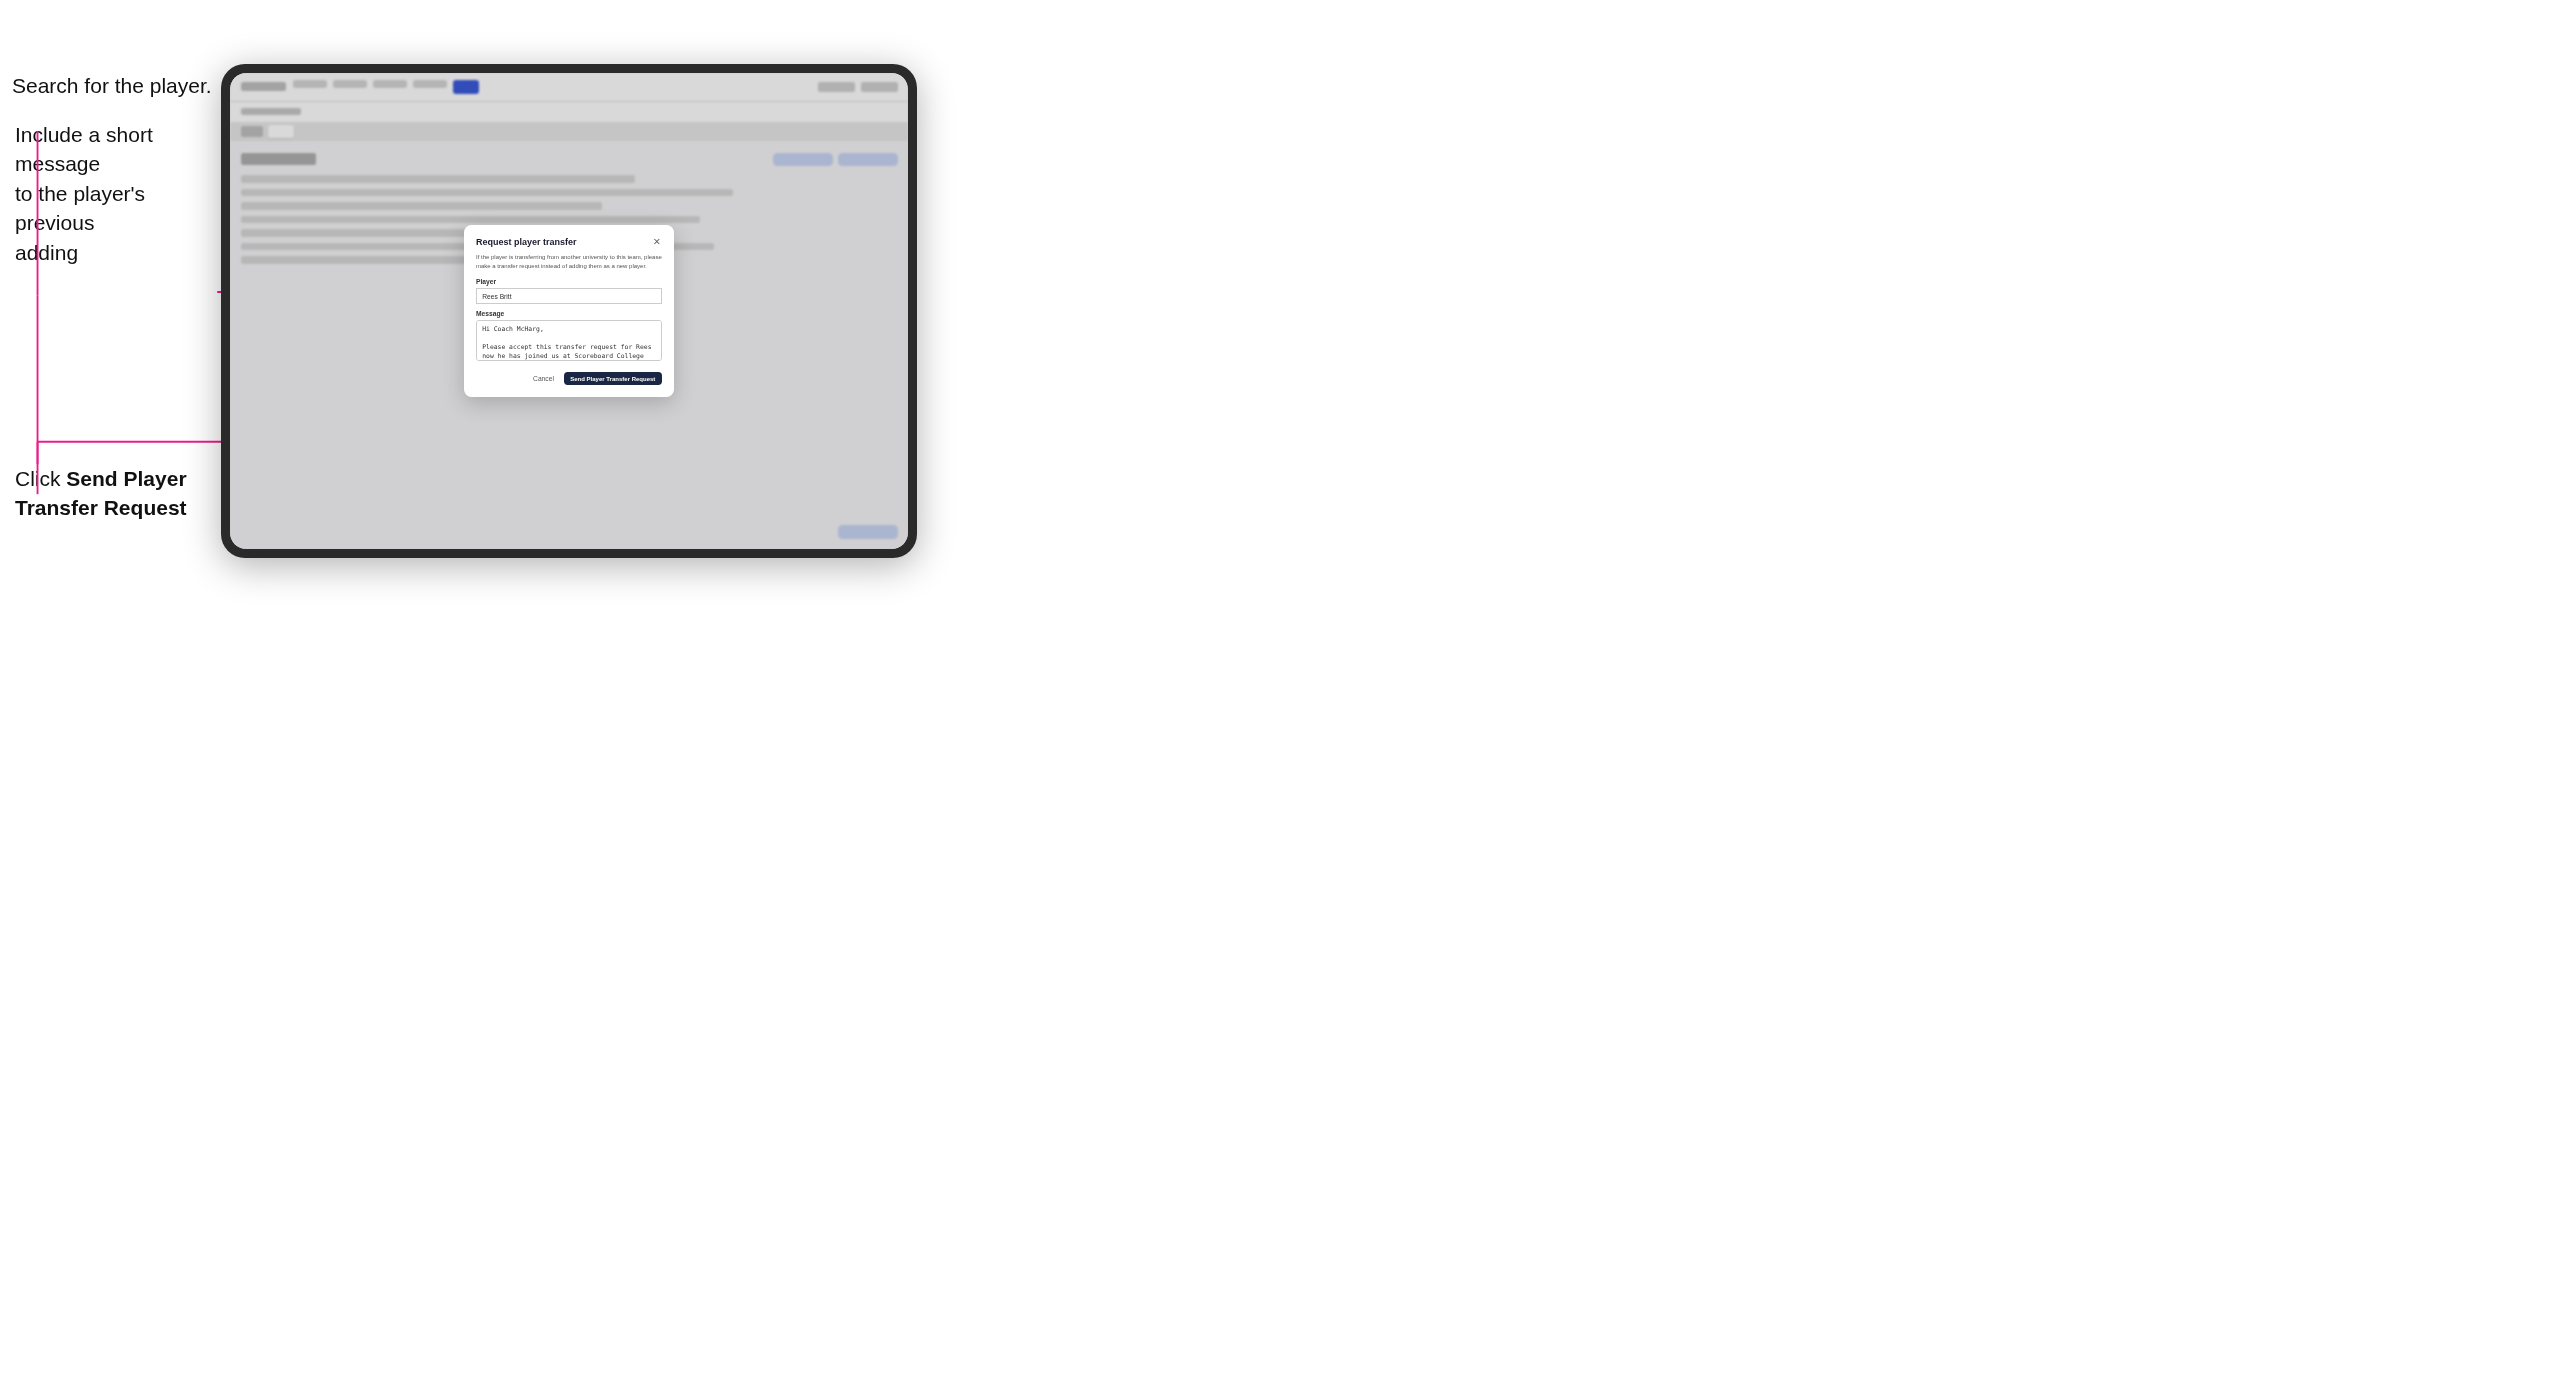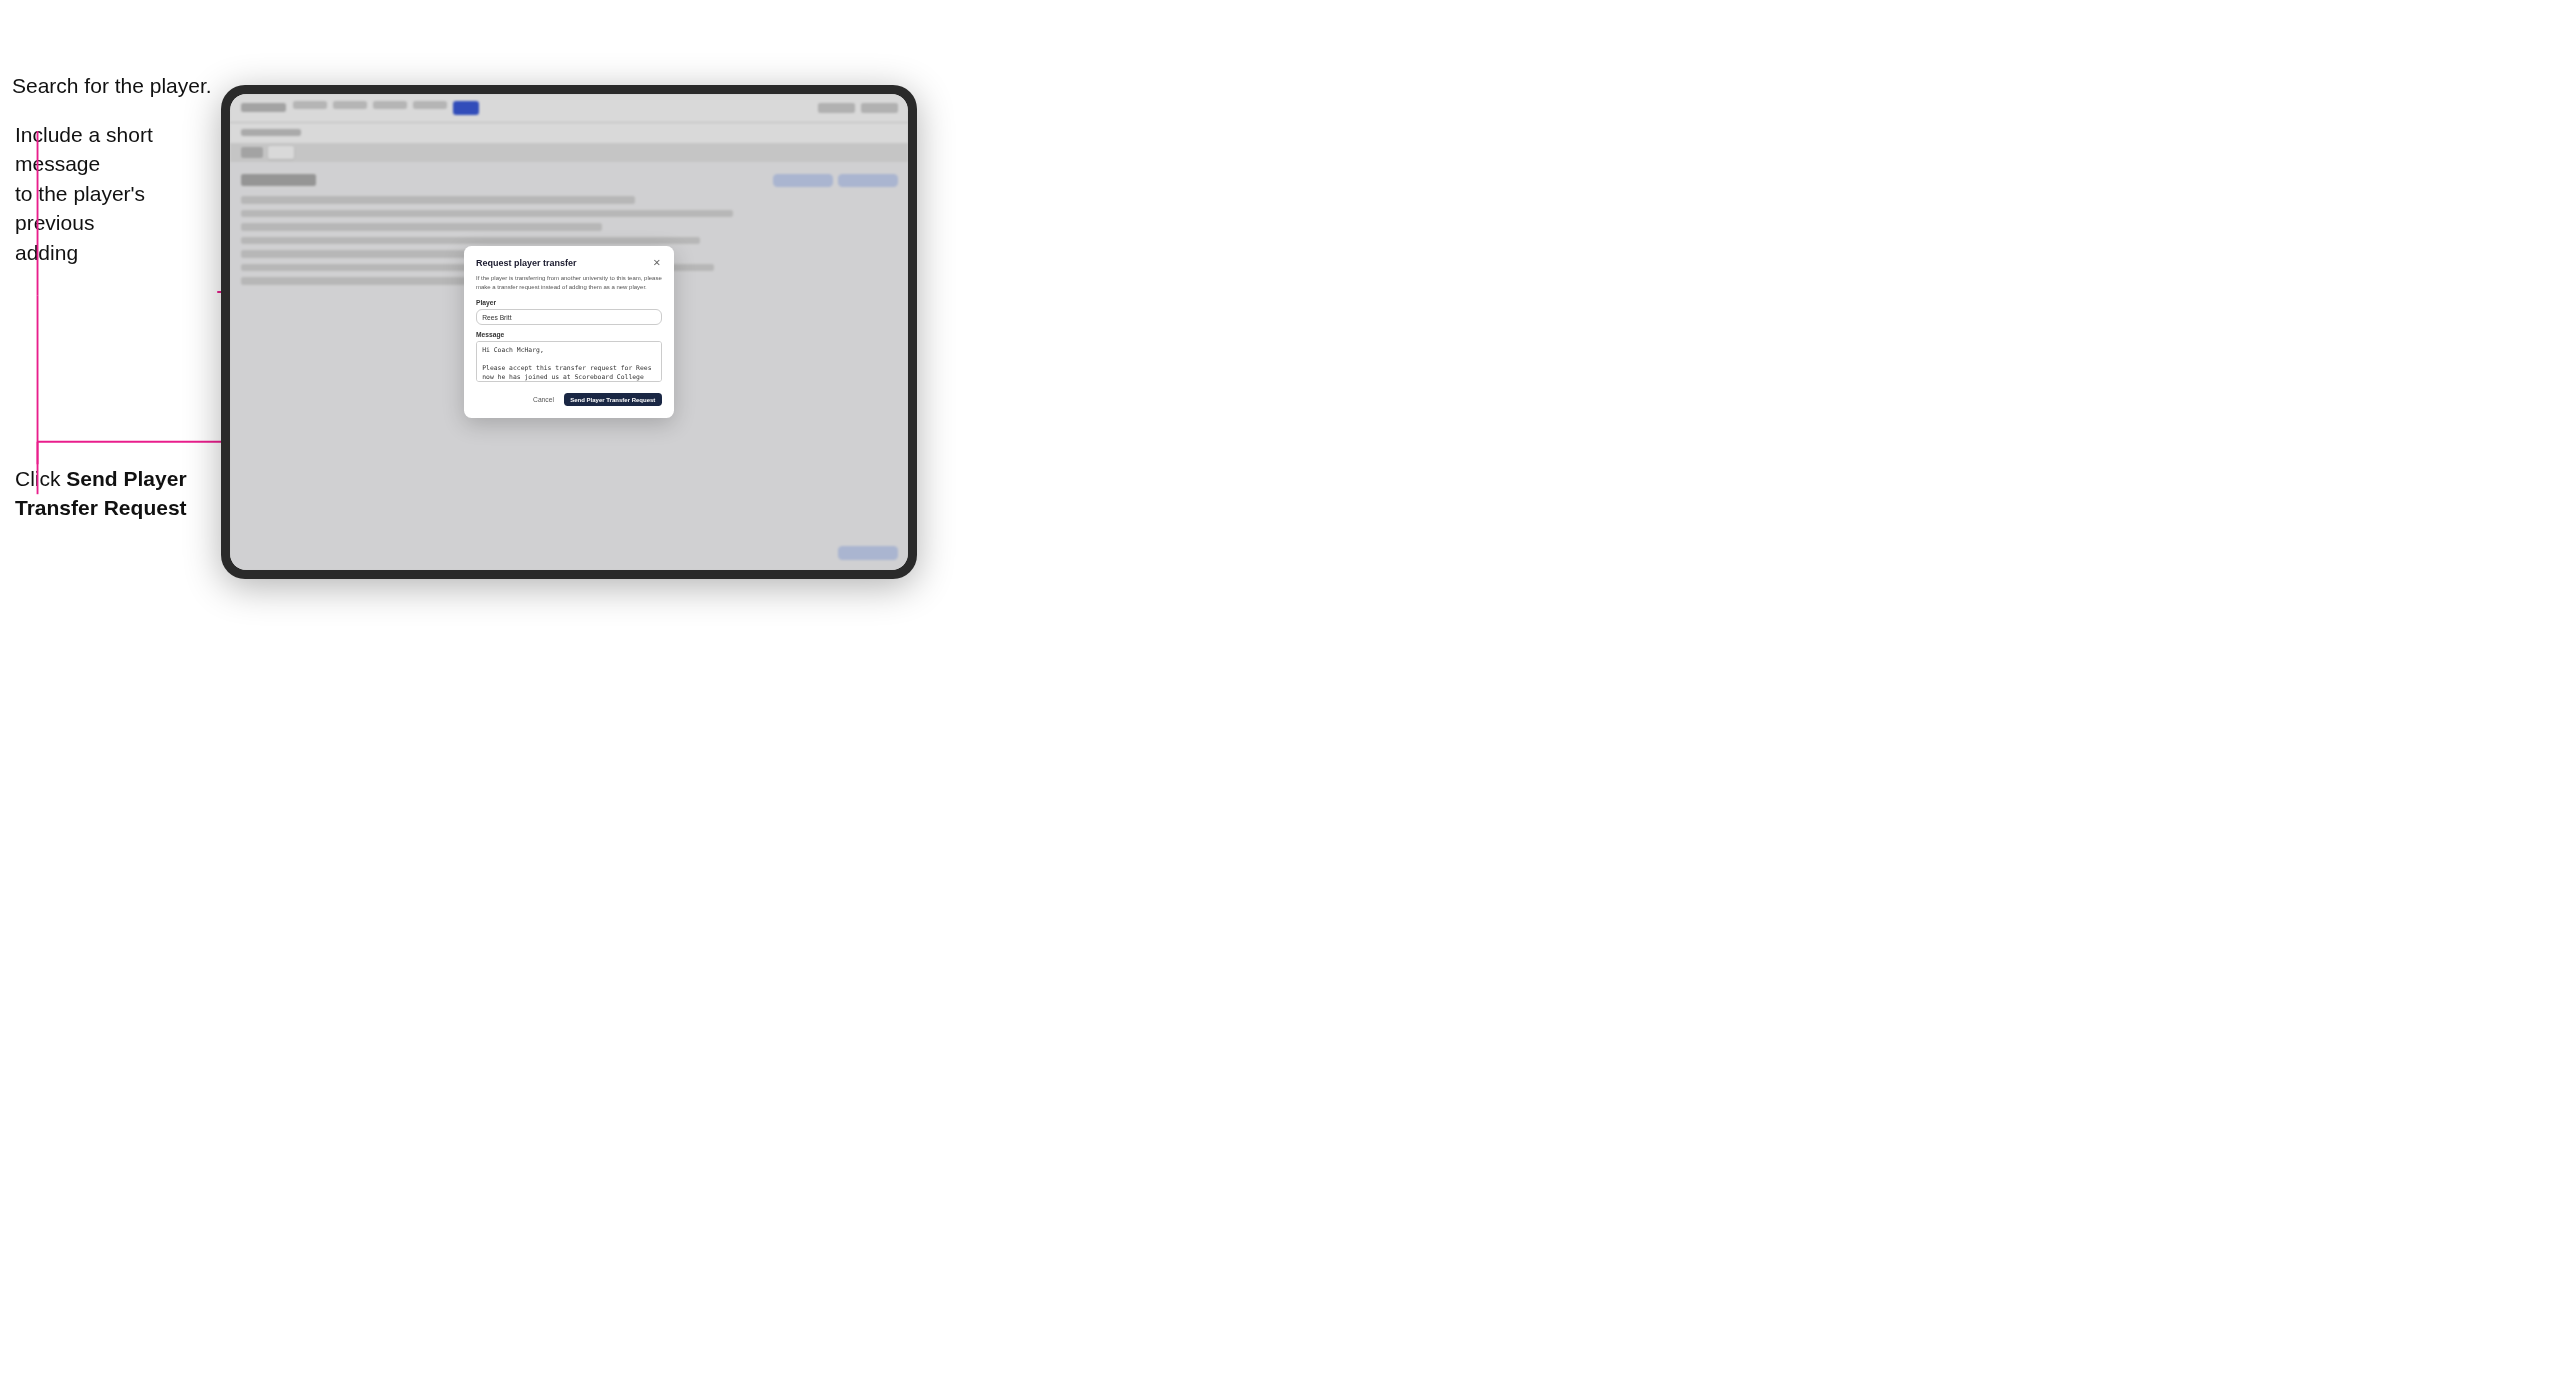--- a/index.html
+++ b/index.html
@@ -60,21 +60,20 @@
     .ipad-device {
       position: absolute;
       top: 64px;
       left: 221px;
       width: 696px;
       height: 494px;
       background: #2a2a2a;
       border-radius: 24px;
       padding: 9px;
       box-shadow: 0 7.5px 37px rgba(0,0,0,0.3);
-      margin-top: 21px;
     }
 
     .ipad-screen {
       width: 100%;
       height: 100%;
       background: #f0f0f0;
       border-radius: 16.5px;
       overflow: hidden;
       position: relative;
     }
@@ -264,21 +263,21 @@
       font-size: 6.7px;
       font-weight: 600;
       color: #333;
       margin-bottom: 3px;
     }
 
     .modal-input {
       width: 100%;
       height: 16.5px;
       border: 0.7px solid #ccc;
-      border-radius: 6px;
+      border-radius: 0;
       padding: 0 5.2px;
       font-size: 6.7px;
       color: #333;
       margin-bottom: 6px;
       outline: none;
     }
 
     .modal-textarea {
       width: 100%;
       height: 41px;

